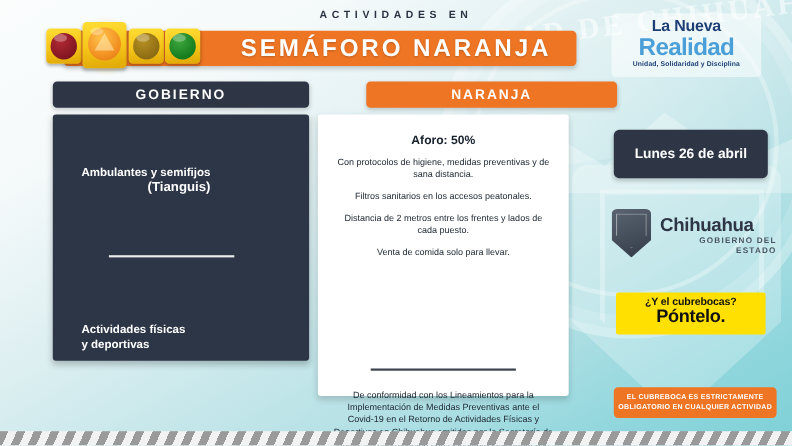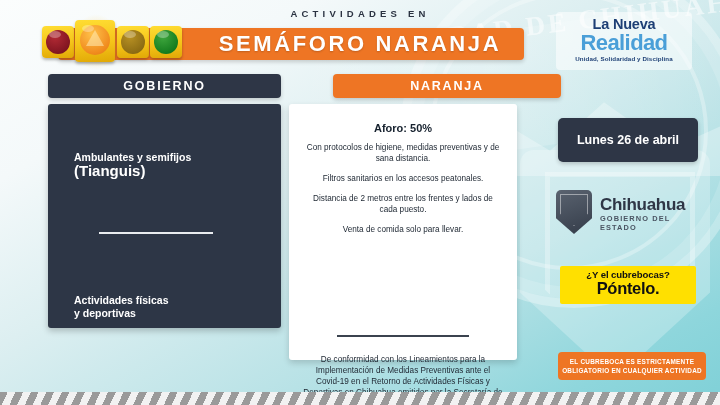--- a/index.html
+++ b/index.html
@@ -109,21 +109,21 @@
   .panel-left{
     position:absolute;left:48px;top:104px;width:233px;height:224px;
     background:#2d3646;border-radius:3px;
     box-shadow:0 3px 6px rgba(0,0,0,.22);
   }
   .pl-item{
     position:absolute;left:26px;color:#ffffff;font-weight:bold;
     font-size:10.5px;line-height:13px;
   }
   .pl-1{top:47px;}
-  .pl-1 .sub{font-size:15px;}
+  .pl-1 .sub{font-size:12px;text-align:right;}
   .pl-2{top:190px;}
   .pl-div{
     position:absolute;left:51px;top:128px;width:114px;height:2px;background:#e9ecef;
   }
 
   
   .card{
     position:absolute;left:289px;top:104px;width:228px;height:256px;
     background:#ffffff;border-radius:3px;
     box-shadow:0 3px 6px rgba(0,0,0,.16);
@@ -170,21 +170,21 @@
     clip-path:polygon(50% 100%,0% 64%,0% 0%,100% 0%,100% 64%);
     border-radius:5px 5px 0 0;
   }
   .gov-shield::after{
     content:"";position:absolute;left:4px;top:4px;right:4px;bottom:8px;
     border:1px solid rgba(255,255,255,.45);
     clip-path:polygon(50% 100%,0% 62%,0% 0%,100% 0%,100% 62%);
   }
   .gov-txt{position:absolute;left:44px;top:6px;}
   .gov-1{font-size:17px;font-weight:bold;color:#2e3646;line-height:18px;letter-spacing:-.3px;}
-  .gov-2{font-size:7.4px;font-weight:bold;color:#4a5462;letter-spacing:1.1px;}
+  .gov-2{font-size:7.4px;font-weight:bold;color:#4a5462;letter-spacing:1.1px;text-align:right;}
 
   .mask-badge{
     position:absolute;left:560px;top:266px;width:136px;height:38px;
     background:#ffe000;border-radius:2px;text-align:center;
   }
   .mb-1{font-size:9.6px;font-weight:bold;color:#111;margin-top:3px;letter-spacing:-.1px;}
   .mb-2{font-size:16.5px;font-weight:bold;color:#111;line-height:17px;letter-spacing:-.3px;}
 
   .bottom-banner{
     position:absolute;left:558px;top:352px;width:148px;height:28px;

